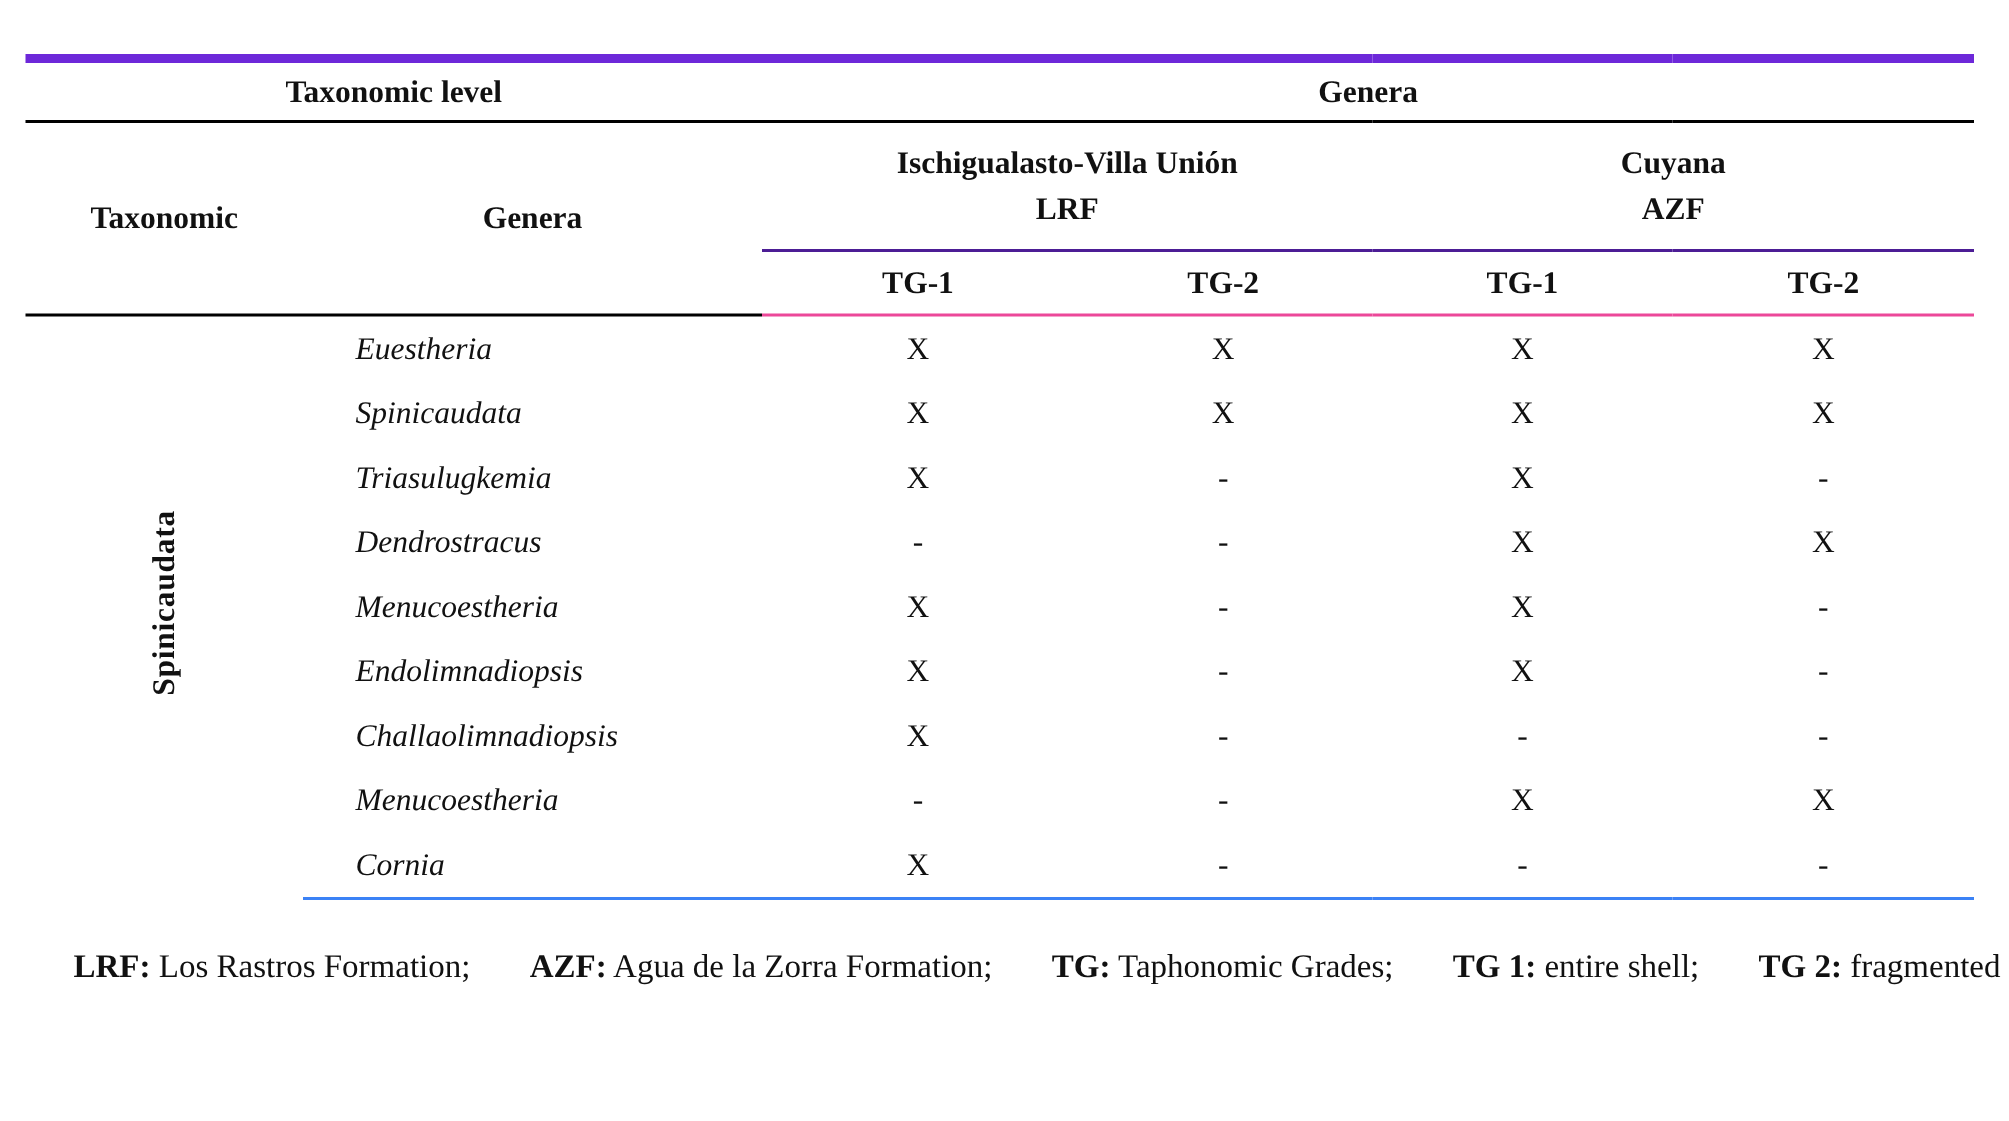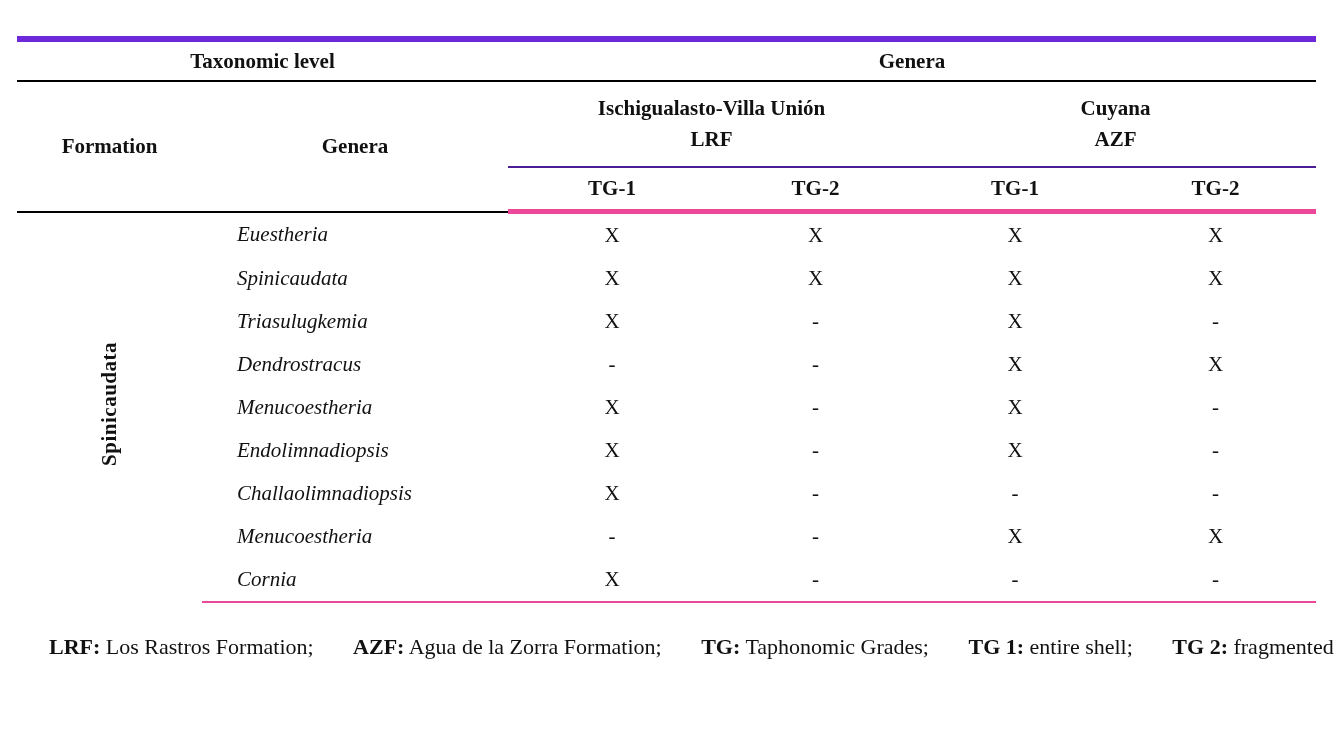--- a/index.html
+++ b/index.html
@@ -73,27 +73,27 @@
   
   th.group {
     height: 84px;
     border-bottom: 2px solid #4c1d95;
     text-align: center;
     line-height: 31px;
   }
   
   th.tg-cell {
     height: 41px;
-    border-bottom: 5px solid #ec4899;
+    border-bottom: 2px solid #ec4899;
     text-align: center;
   }
 
   
   tbody td { height: 43px; }
-  tbody tr:last-child td { border-bottom: 2px solid #ec4899; }
+  tbody tr:last-child td { border-bottom: 2px solid #3b82f6; }
 
   td.suborder-cell {
     text-align: center;
     vertical-align: middle;
   }
   .vertical-text {
     display: inline-block;
     writing-mode: vertical-rl;
     transform: rotate(180deg);
     font-weight: bold;
@@ -134,21 +134,21 @@
       <col class="c-tg2a">
       <col class="c-tg1b">
       <col class="c-tg2b">
     </colgroup>
     <thead>
       <tr>
         <th colspan="2" class="lvl1">Taxonomic level</th>
         <th colspan="4" class="lvl1">Genera</th>
       </tr>
       <tr>
-        <th rowspan="2" class="axis">Formation</th>
+        <th rowspan="2" class="axis">Taxonomic</th>
         <th rowspan="2" class="axis">Genera</th>
         <th colspan="2" class="group">
           <div>Ischigualasto-Villa Unión</div>
           <div>LRF</div>
         </th>
         <th colspan="2" class="group">
           <div>Cuyana</div>
           <div>AZF</div>
         </th>
       </tr>

